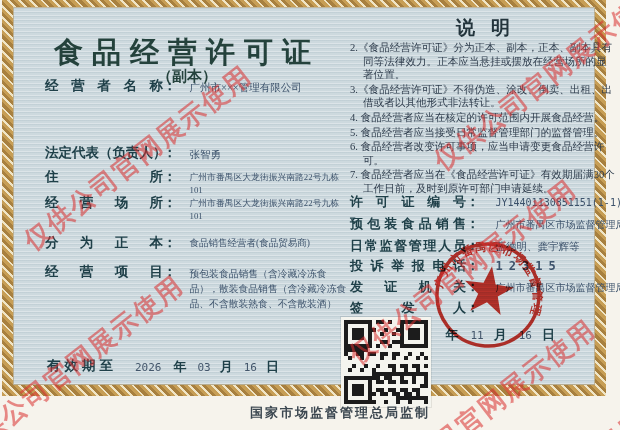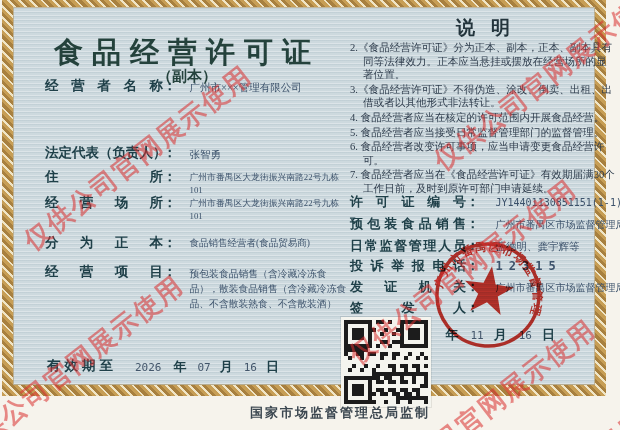--- a/index.html
+++ b/index.html
@@ -87,21 +87,21 @@
 
       <div class="row" style="left:32px;top:256px">
         <span class="lbl w118">经营项目</span><span class="colon">：</span>
         <span class="val" style="font-size:9.8px;max-width:160px;line-height:1.55">预包装食品销售（含冷藏冷冻食品），散装食品销售（含冷藏冷冻食品、不含散装熟食、不含散装酒）</span>
       </div>
 
       <div class="row" style="left:34px;top:350px">
         <span class="lbl" style="letter-spacing:4px">有效期至</span>
         <span class="daten" style="margin-left:14px">2026</span>
         <span class="dateu" style="margin-left:8px">年</span>
-        <span class="daten" style="margin-left:7px">07</span>
+        <span class="daten" style="margin-left:7px">03</span>
         <span class="dateu" style="margin-left:5px">月</span>
         <span class="daten" style="margin-left:7px">16</span>
         <span class="dateu" style="margin-left:5px">日</span>
       </div>
 
       <div class="notes-head">说明</div>
       <ol class="notes">
         <li>2.《食品经营许可证》分为正本、副本，正本、副本具有同等法律效力。正本应当悬挂或摆放在经营场所的显著位置。</li>
         <li>3.《食品经营许可证》不得伪造、涂改、倒卖、出租、出借或者以其他形式非法转让。</li>
         <li>4. 食品经营者应当在核定的许可范围内开展食品经营。</li>

